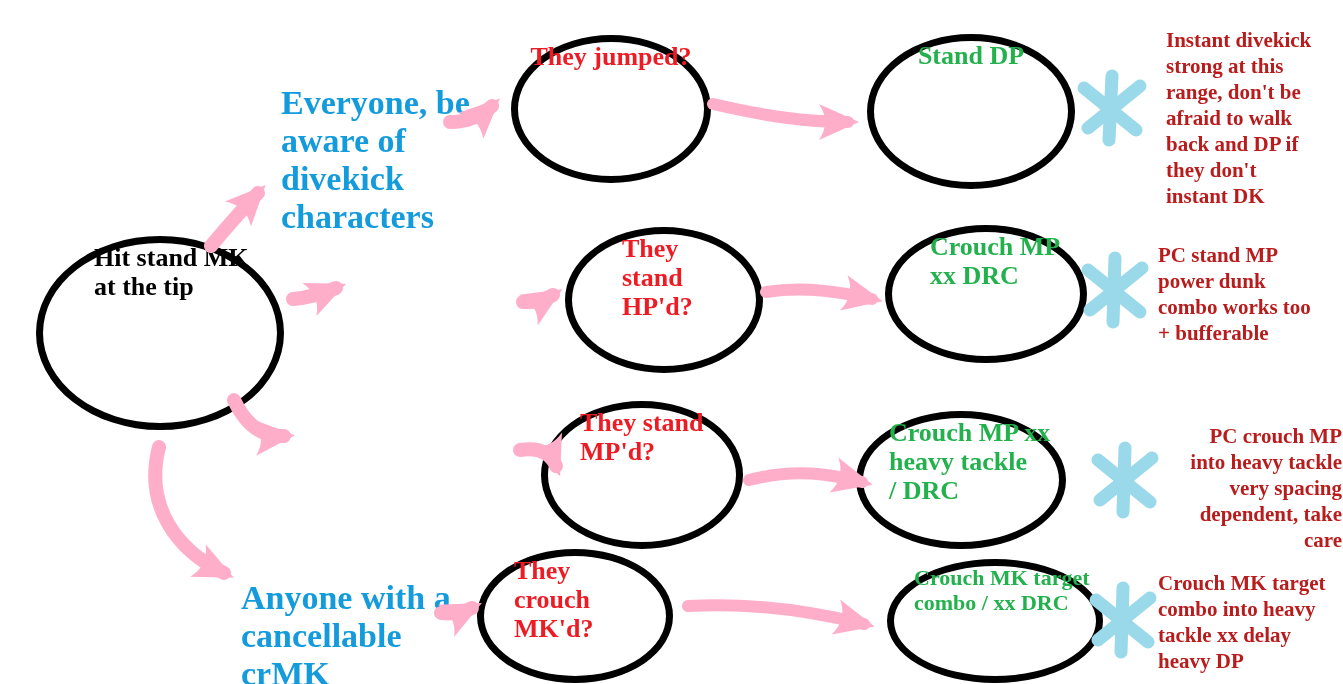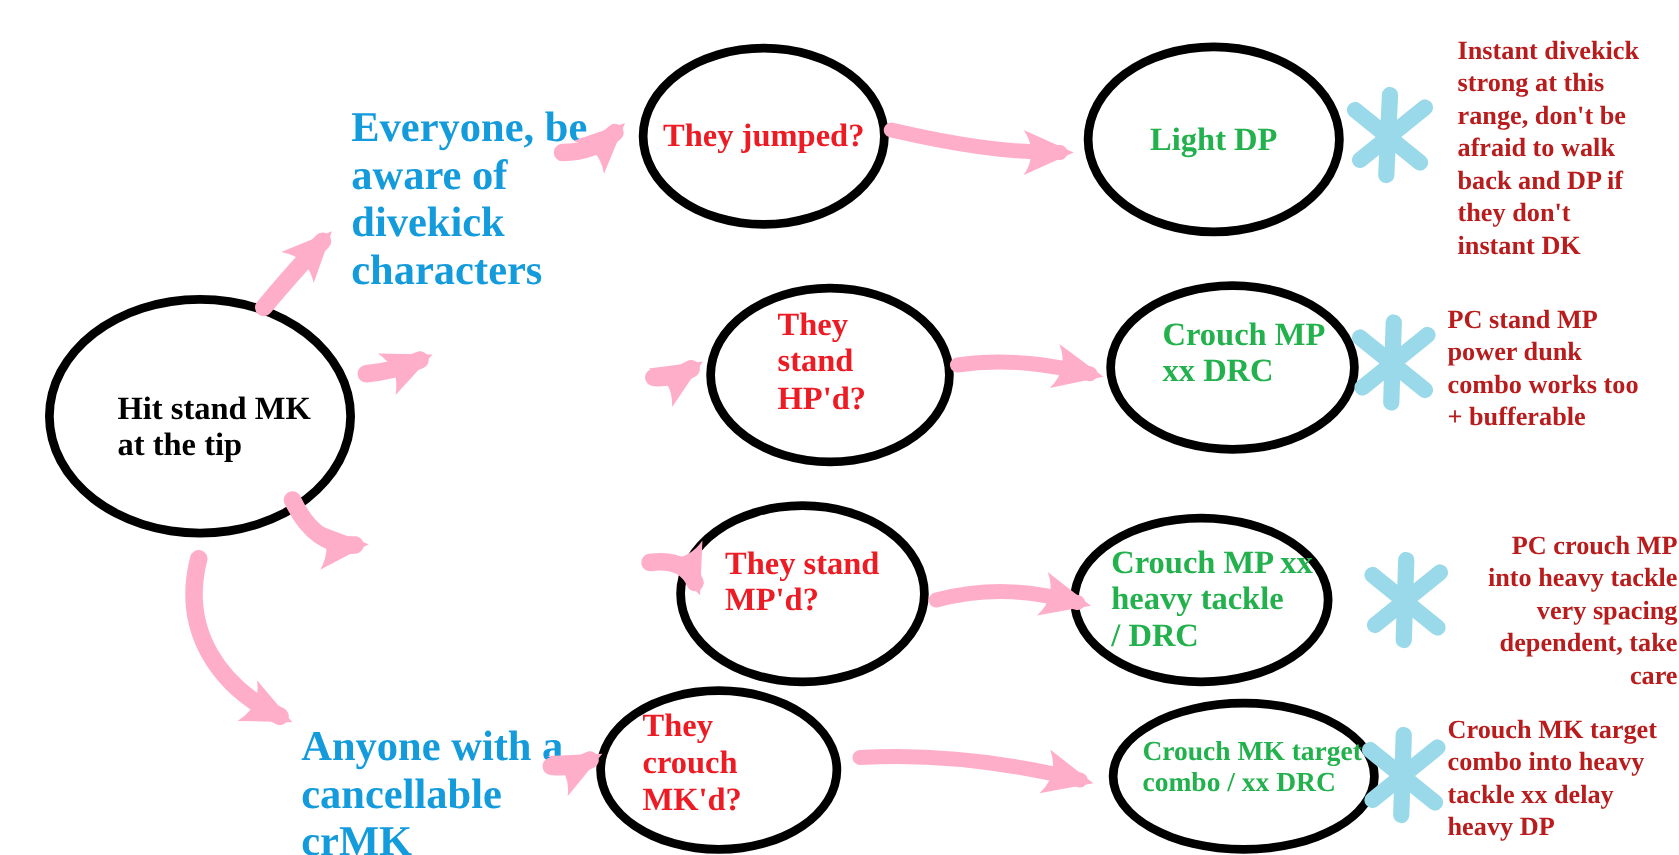--- a/index.html
+++ b/index.html
@@ -16,41 +16,41 @@
     font-family:"Liberation Serif","DejaVu Serif",serif;font-weight:bold;
   }
   .strokes{position:absolute;inset:0;width:1343px;height:684px;z-index:5;pointer-events:none;}
   .arrow{stroke:var(--arrow-pink);fill:none;stroke-linecap:round;}
   .arrow.thin{stroke-width:12;}
   .arrow.fat{stroke-width:14;}
   .ahp{fill:var(--arrow-pink);}
   .ast{stroke:var(--asterisk-blue);stroke-width:13;stroke-linecap:round;fill:none;}
   .ellipse{
     position:absolute;border:7px solid var(--outline-black);border-radius:50%;
-    box-sizing:border-box;display:flex;align-items:center;justify-content:flex-start;
+    box-sizing:border-box;display:flex;justify-content:flex-start;
     background:transparent;z-index:2;
   }
   .node-text{
     white-space:pre-line;font-size:26px;line-height:1.12;text-align:left;
   }
   .centered{width:100%;text-align:center;}
   .black{color:#000;}
   .red{color:var(--question-red);}
   .green{color:var(--action-green);}
   .cond{
     position:absolute;color:var(--condition-blue);font-size:34px;line-height:1.12;
     white-space:pre-line;z-index:3;
   }
   .note{
     position:absolute;color:#b91c1c;font-size:21px;line-height:26px;
     white-space:pre-line;z-index:3;
   }
   
   .root{left:36px;top:236px;width:248px;height:194px;}
-  .root .node-text{padding-left:51px;margin-top:16px;}
+  .root .node-text{padding-left:51px;}
   
   .q1{left:511px;top:35px;width:200px;height:148px;}
   .q2{left:565px;top:227px;width:198px;height:146px;}
   .q2 .node-text{padding-left:50px;padding-bottom:22px;}
   .q3{left:541px;top:401px;width:202px;height:148px;}
   .q3 .node-text{padding-left:32px;padding-bottom:20px;}
   .q4{left:477px;top:549px;width:196px;height:134px;}
   .q4 .node-text{padding-left:30px;padding-bottom:12px;}
   
   .a1{left:867px;top:34px;width:208px;height:155px;}
@@ -81,21 +81,21 @@
 at the tip</div>
   </div>
 
   <div class="cond c1">Everyone, be
 aware of divekick
 characters</div>
   <div class="ellipse q1">
     <div class="node-text red centered">They jumped?</div>
   </div>
   <div class="ellipse a1">
-    <div class="node-text green centered">Light DP</div>
+    <div class="node-text green centered">Stand DP</div>
   </div>
   <div class="note n1">Instant divekick
 strong at this
 range, don't be
 afraid to walk
 back and DP if
 they don't
 instant DK</div>
 
   <div class="ellipse q2">

